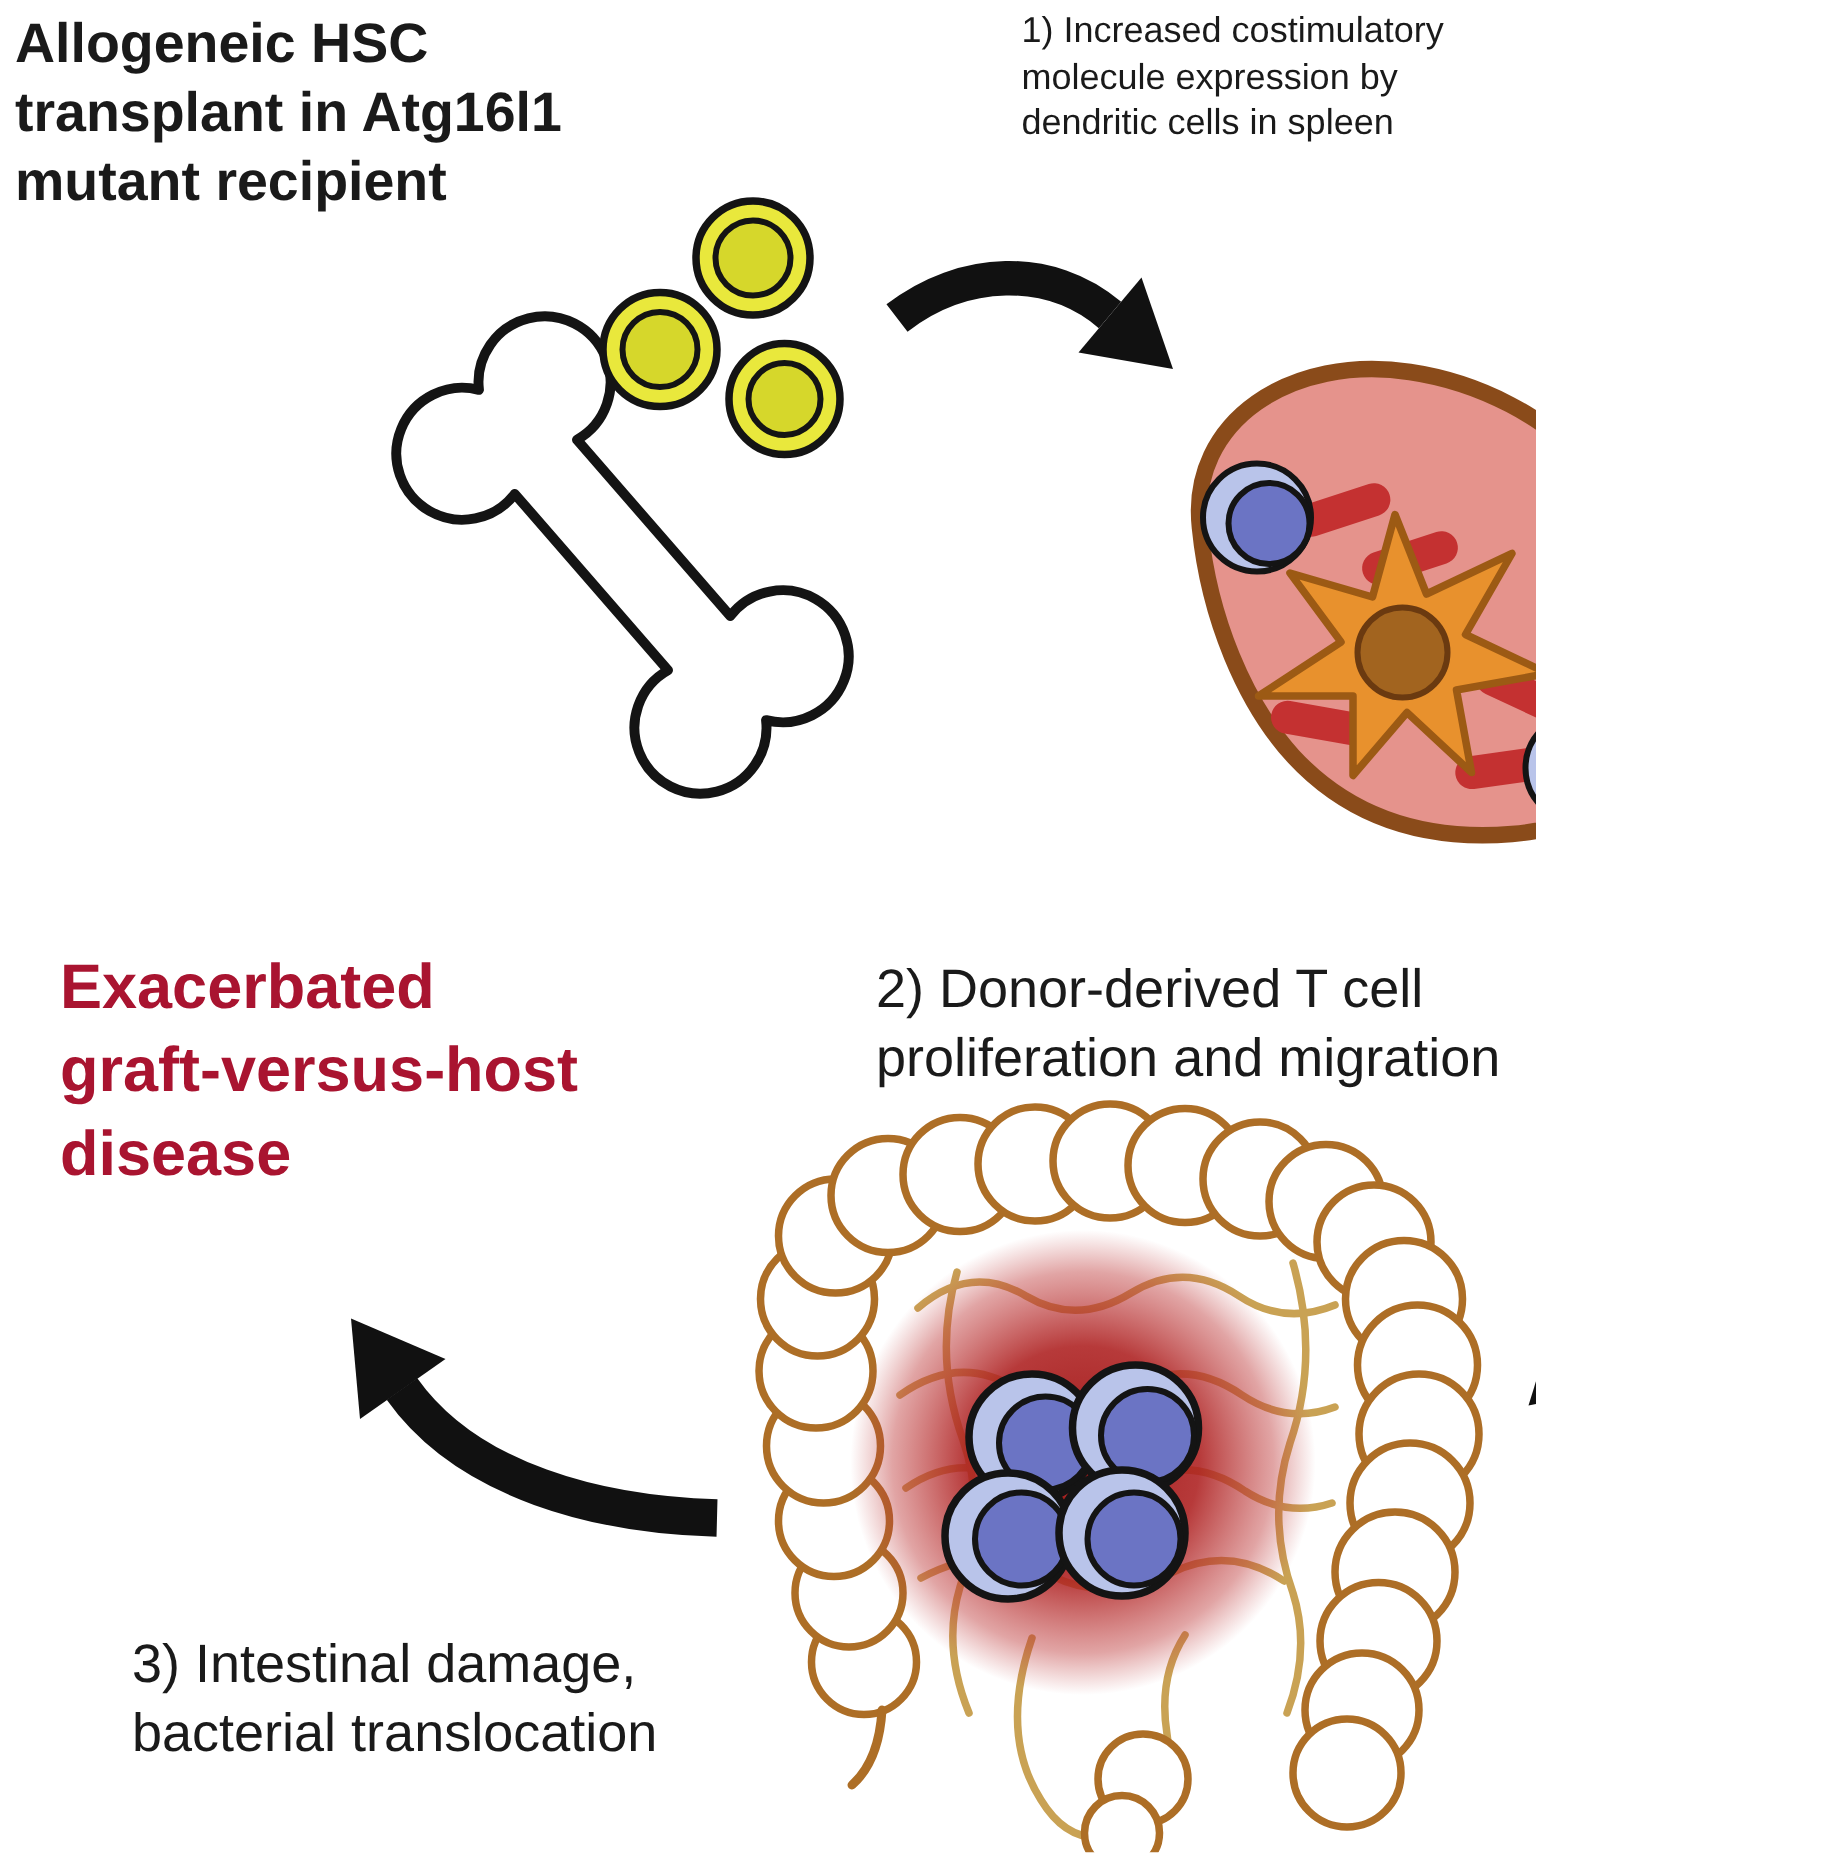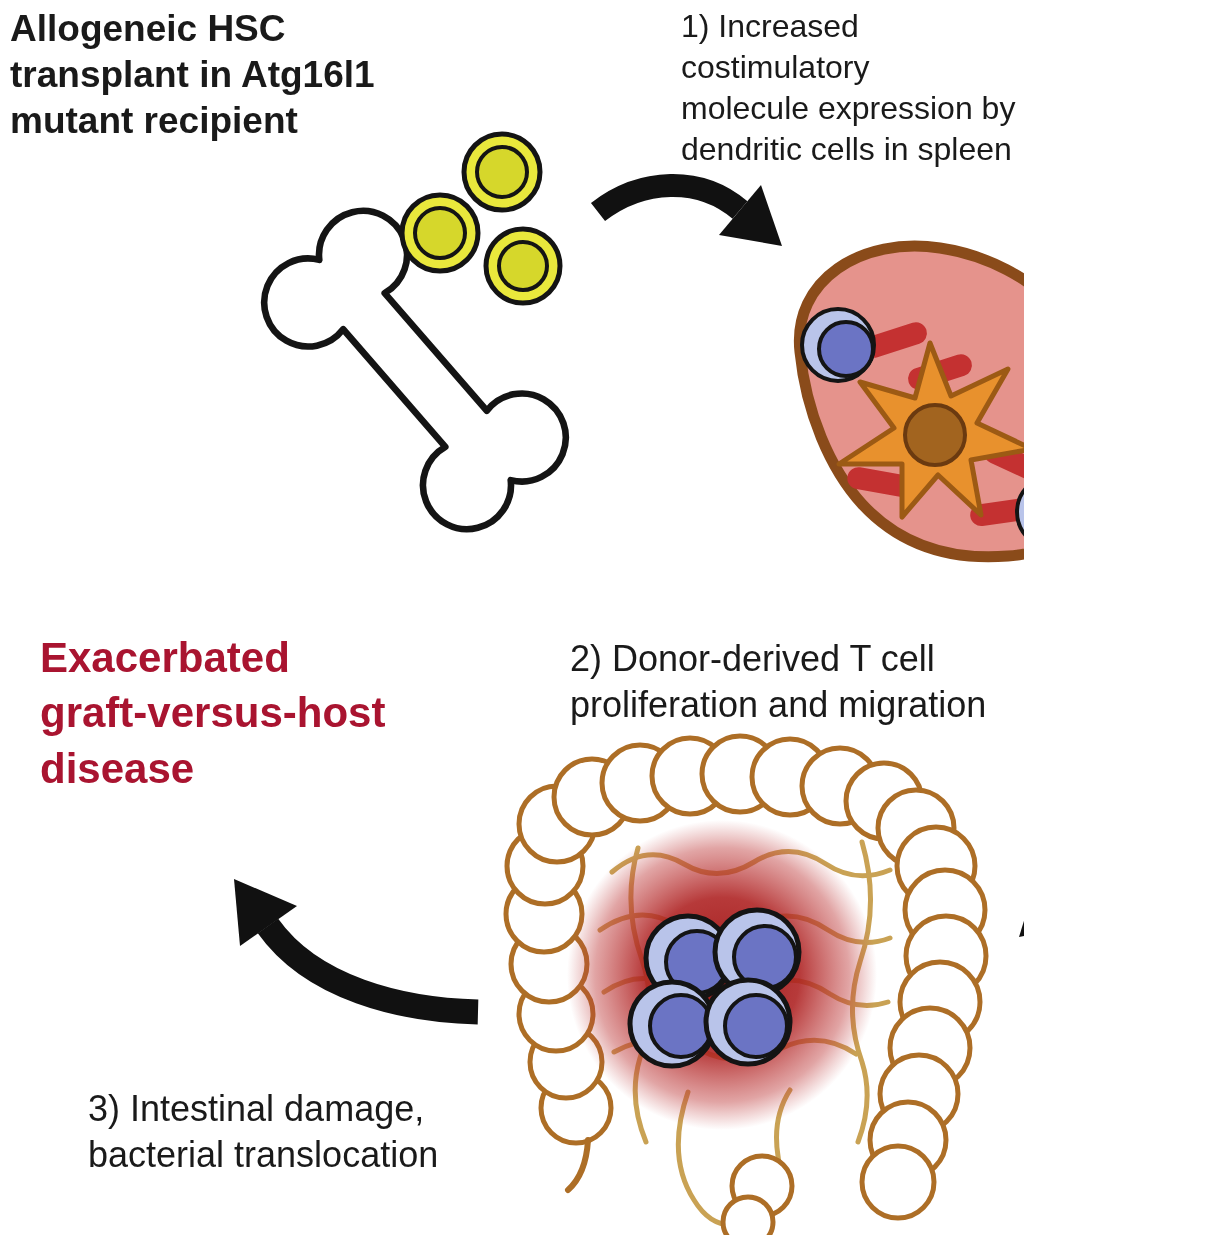--- a/index.html
+++ b/index.html
@@ -21,22 +21,22 @@
     --bg:#ffffff;
   }
   html,body{margin:0;padding:0;background:#fff;}
   #figure{
     position:relative;width:1024px;height:1235px;background:var(--bg);
     font-family:"Liberation Sans",sans-serif;overflow:hidden;
   }
   #art{position:absolute;left:0;top:0;width:1219px;height:1235px;}
   .label{position:absolute;white-space:pre-line;color:var(--text-color);}
   .lbl-transplant{left:10px;top:6px;font-size:37px;font-weight:bold;line-height:1.24;}
-  .lbl-step1{left:681px;top:6px;font-size:32px;line-height:1.28;}
-  .lbl-step2{left:570px;top:636px;font-size:36px;line-height:1.28;}
+  .lbl-step1{left:681px;top:6px;font-size:24px;line-height:1.28;}
+  .lbl-step2{left:584px;top:636px;font-size:36px;line-height:1.28;}
   .lbl-step3{left:88px;top:1086px;font-size:36px;line-height:1.28;}
   .lbl-outcome{left:40px;top:630px;width:480px;text-align:left;font-size:42px;
     font-weight:bold;line-height:1.32;color:var(--outcome-color);}
 </style>
 </head>
 <body>
 
 <div id="figure">
 
   <svg id="art" viewBox="0 0 1219 1235">

